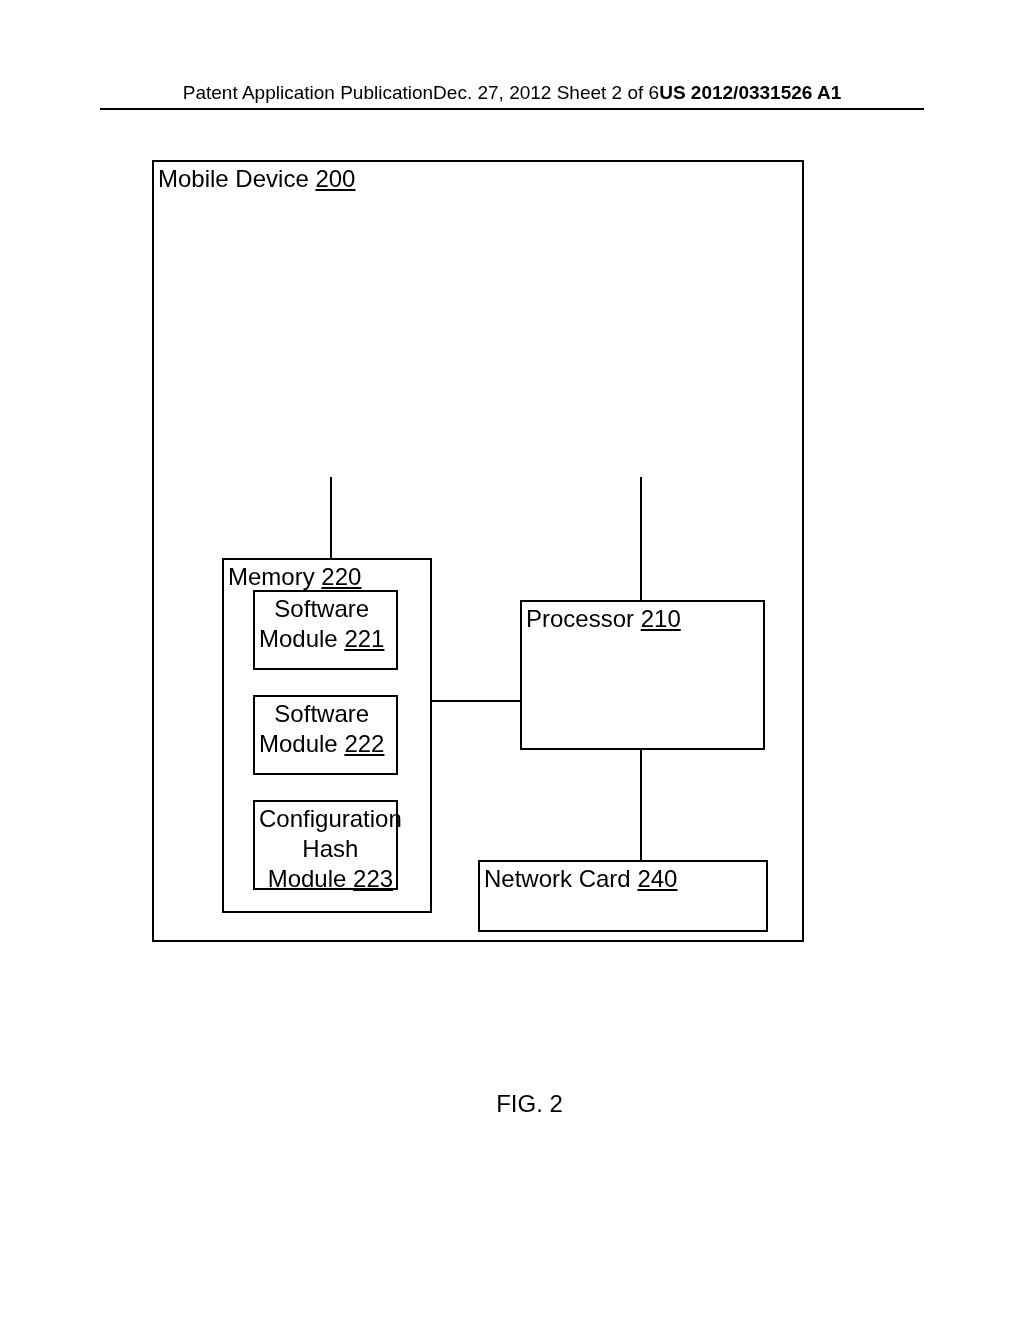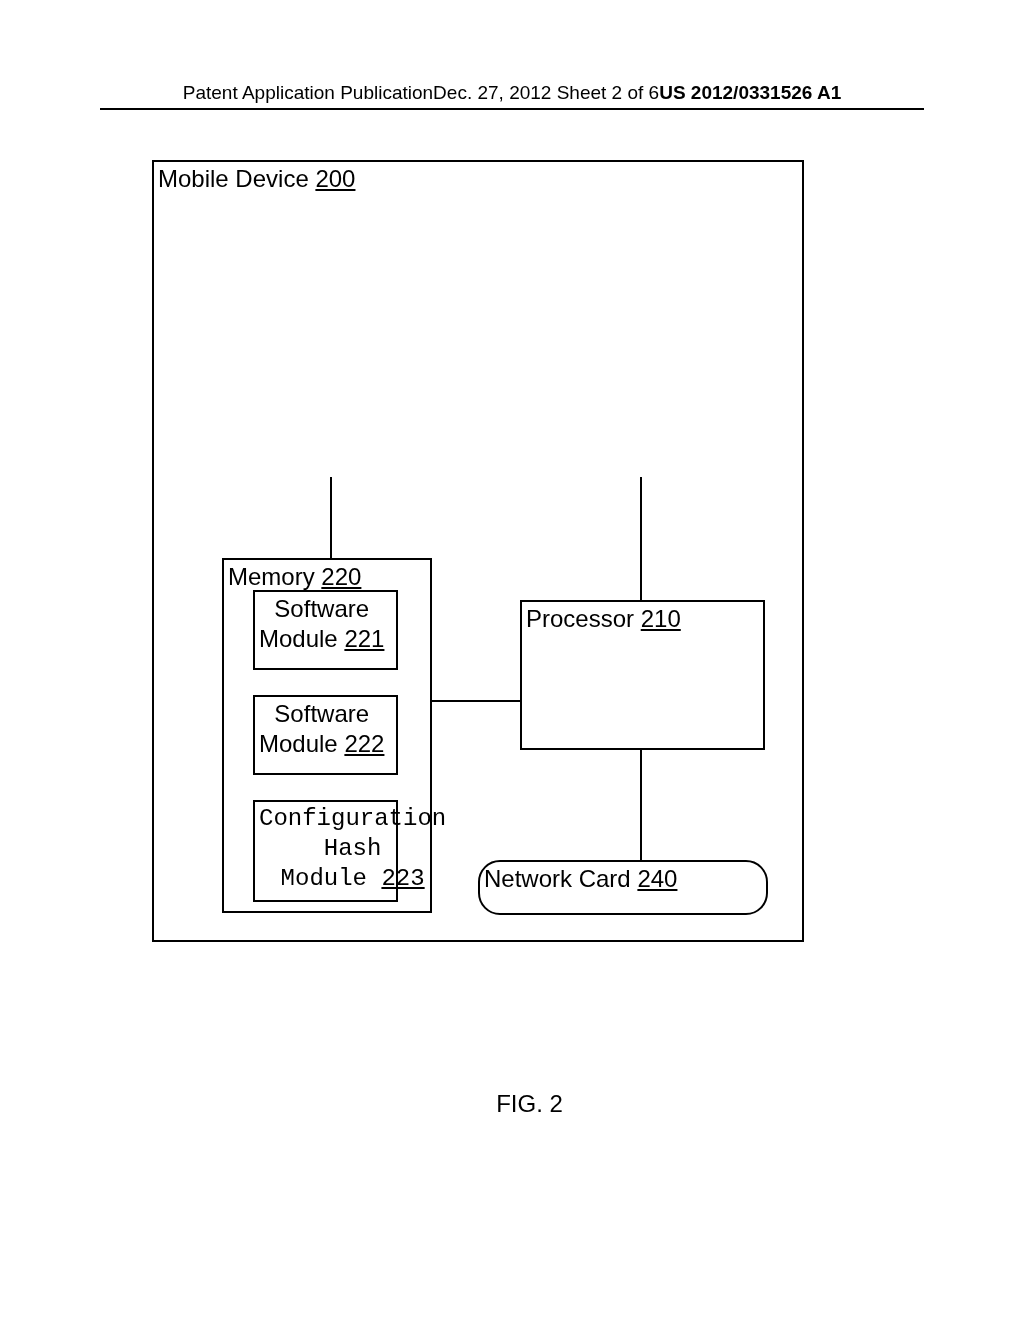--- a/index.html
+++ b/index.html
@@ -95,34 +95,34 @@
       <span>Software<br>Module <span class="ref">221</span></span>
     </div>
   </div>
 
   <div class="box" style="left:253px; top:695px; width:145px; height:80px;">
     <div class="box-label">
       <span>Software<br>Module <span class="ref">222</span></span>
     </div>
   </div>
 
-  <div class="box" style="left:253px; top:800px; width:145px; height:102px;font-family:Liberation Mono, monospace;">
+  <div class="box" style="left:253px; top:800px; width:145px; height:90px;">
     <div class="box-label">
       <span>Configuration<br>Hash<br>Module <span class="ref">223</span></span>
     </div>
   </div>
 
   <div class="box" style="left:520px; top:600px; width:245px; height:150px;">
     <div class="box-label">
       <span>Processor</span>
       <span class="ref">210</span>
     </div>
   </div>
 
-  <div class="box" style="left:478px; top:860px; width:290px; height:55px;border-radius:22px;">
+  <div class="box" style="left:478px; top:860px; width:290px; height:72px;">
     <div class="box-label">
       <span>Network Card</span>
       <span class="ref">240</span>
     </div>
   </div>
 
   <div class="line" style="left:330px; top:477px; width:2px; height:81px;"></div>
 
   <div class="line" style="left:640px; top:477px; width:2px; height:123px;"></div>
 

